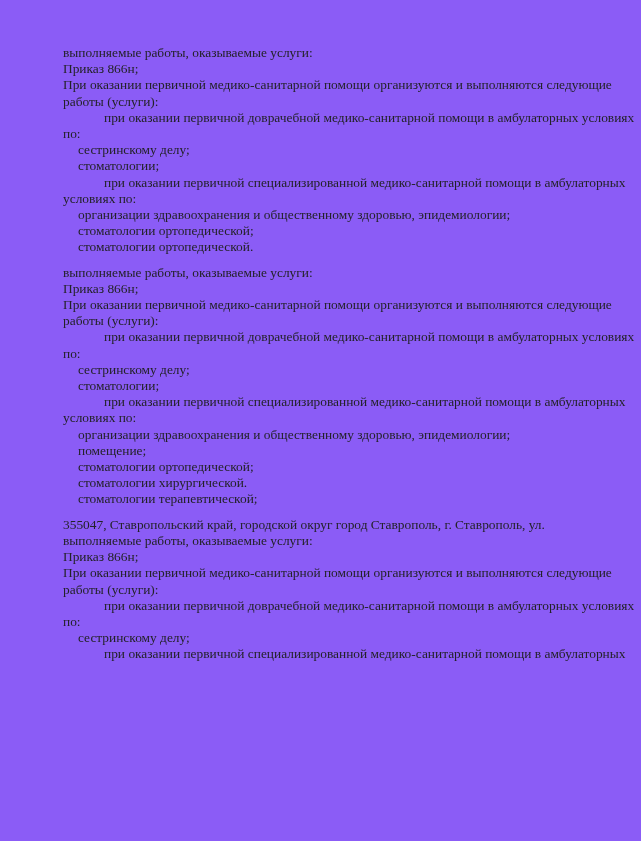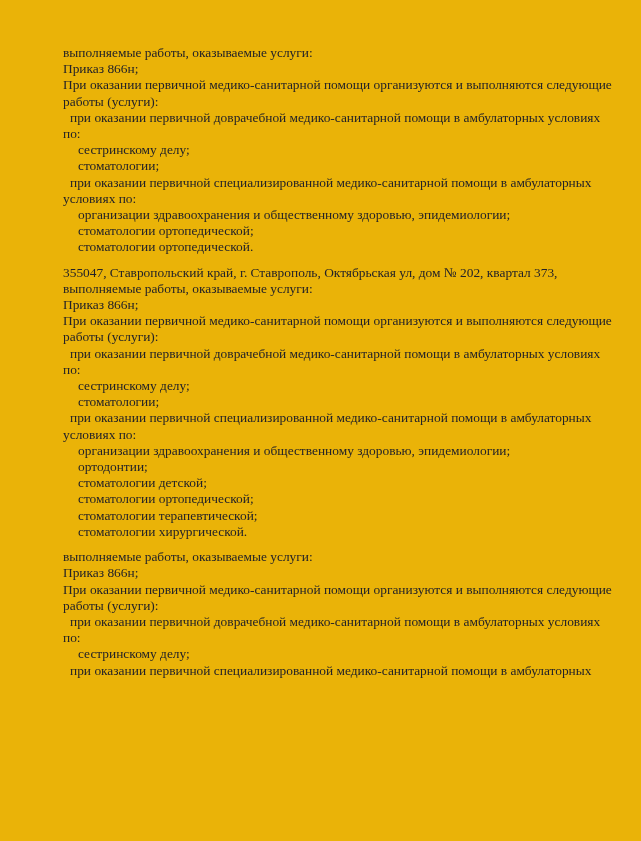--- a/index.html
+++ b/index.html
@@ -8,36 +8,36 @@
     background: #ffffff;
   }
   body {
     height: 841px;
     font-family: "Liberation Serif", "DejaVu Serif", serif;
   }
   .page {
     position: relative;
     width: 641px;
     height: 841px;
-    background: #eab308;
+    background: #8b5cf6;
     padding: 45px 40px 0 63px;
     overflow: hidden;
   }
   .doc-body {
     font-size: 13.4px;
     line-height: 16.2px;
     color: #232228;
   }
   .section + .section { margin-top: 9px; }
   .line {
     white-space: nowrap;
     min-height: 16.2px;
   }
   .indent-0 { padding-left: 0; }
-  .indent-1 { padding-left: 7px; }
+  .indent-1 { padding-left: 7px; margin-left: 34px; }
   .indent-2 { padding-left: 15px; }
 </style>
 </head>
 <body>
 
 <div class="page">
   <div class="doc-body">
       <div class="section">
         <div class="line indent-0">выполняемые работы, оказываемые услуги:</div>
         <div class="line indent-0">Приказ 866н;</div>
@@ -47,39 +47,38 @@
         <div class="line indent-0">по:</div>
         <div class="line indent-2">сестринскому делу;</div>
         <div class="line indent-2">стоматологии;</div>
         <div class="line indent-1">при оказании первичной специализированной медико-санитарной помощи в амбулаторных</div>
         <div class="line indent-0">условиях по:</div>
         <div class="line indent-2">организации здравоохранения и общественному здоровью, эпидемиологии;</div>
         <div class="line indent-2">стоматологии ортопедической;</div>
         <div class="line indent-2">стоматологии ортопедической.</div>
       </div>
       <div class="section">
-        <div class="line indent-0">355047, Ставропольский край, г. Ставрополь, Октябрьская ул, дом № 202, квартал 373,</div>
         <div class="line indent-0">выполняемые работы, оказываемые услуги:</div>
         <div class="line indent-0">Приказ 866н;</div>
         <div class="line indent-0">При оказании первичной медико-санитарной помощи организуются и выполняются следующие</div>
         <div class="line indent-0">работы (услуги):</div>
         <div class="line indent-1">при оказании первичной доврачебной медико-санитарной помощи в амбулаторных условиях</div>
         <div class="line indent-0">по:</div>
         <div class="line indent-2">сестринскому делу;</div>
         <div class="line indent-2">стоматологии;</div>
         <div class="line indent-1">при оказании первичной специализированной медико-санитарной помощи в амбулаторных</div>
         <div class="line indent-0">условиях по:</div>
         <div class="line indent-2">организации здравоохранения и общественному здоровью, эпидемиологии;</div>
-        <div class="line indent-2">ортодонтии;</div>
-        <div class="line indent-2">стоматологии детской;</div>
+        <div class="line indent-2">помещение;</div>
         <div class="line indent-2">стоматологии ортопедической;</div>
+        <div class="line indent-2">стоматологии хирургической.</div>
         <div class="line indent-2">стоматологии терапевтической;</div>
-        <div class="line indent-2">стоматологии хирургической.</div>
       </div>
       <div class="section">
+        <div class="line indent-0">355047, Ставропольский край, городской округ город Ставрополь, г. Ставрополь, ул.</div>
         <div class="line indent-0">выполняемые работы, оказываемые услуги:</div>
         <div class="line indent-0">Приказ 866н;</div>
         <div class="line indent-0">При оказании первичной медико-санитарной помощи организуются и выполняются следующие</div>
         <div class="line indent-0">работы (услуги):</div>
         <div class="line indent-1">при оказании первичной доврачебной медико-санитарной помощи в амбулаторных условиях</div>
         <div class="line indent-0">по:</div>
         <div class="line indent-2">сестринскому делу;</div>
         <div class="line indent-1">при оказании первичной специализированной медико-санитарной помощи в амбулаторных</div>
       </div>
     </div>

